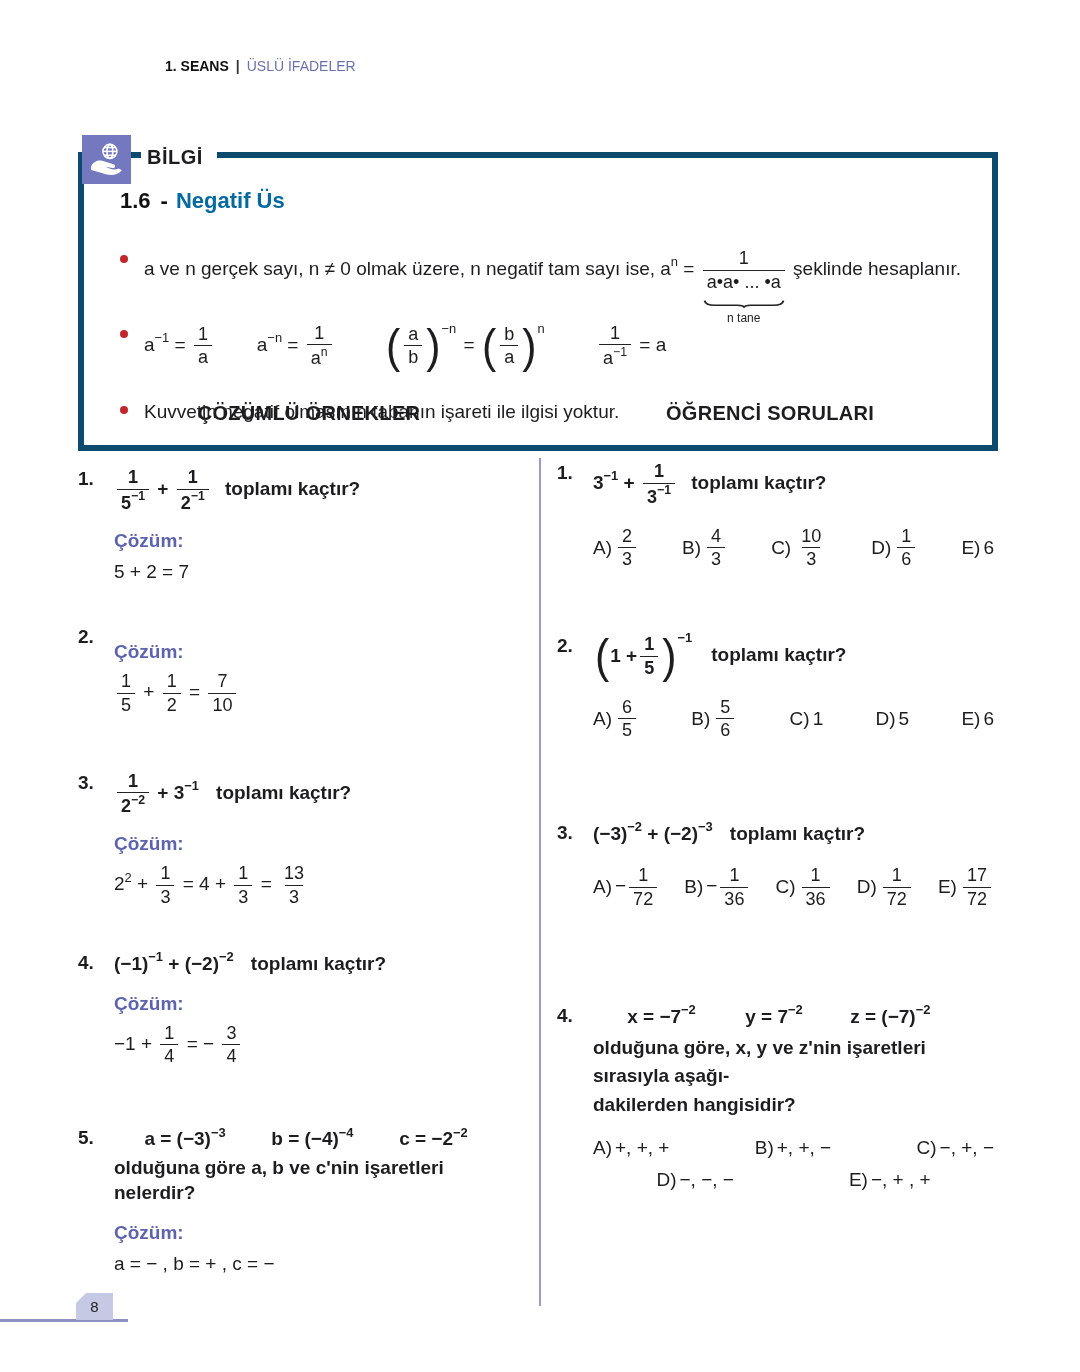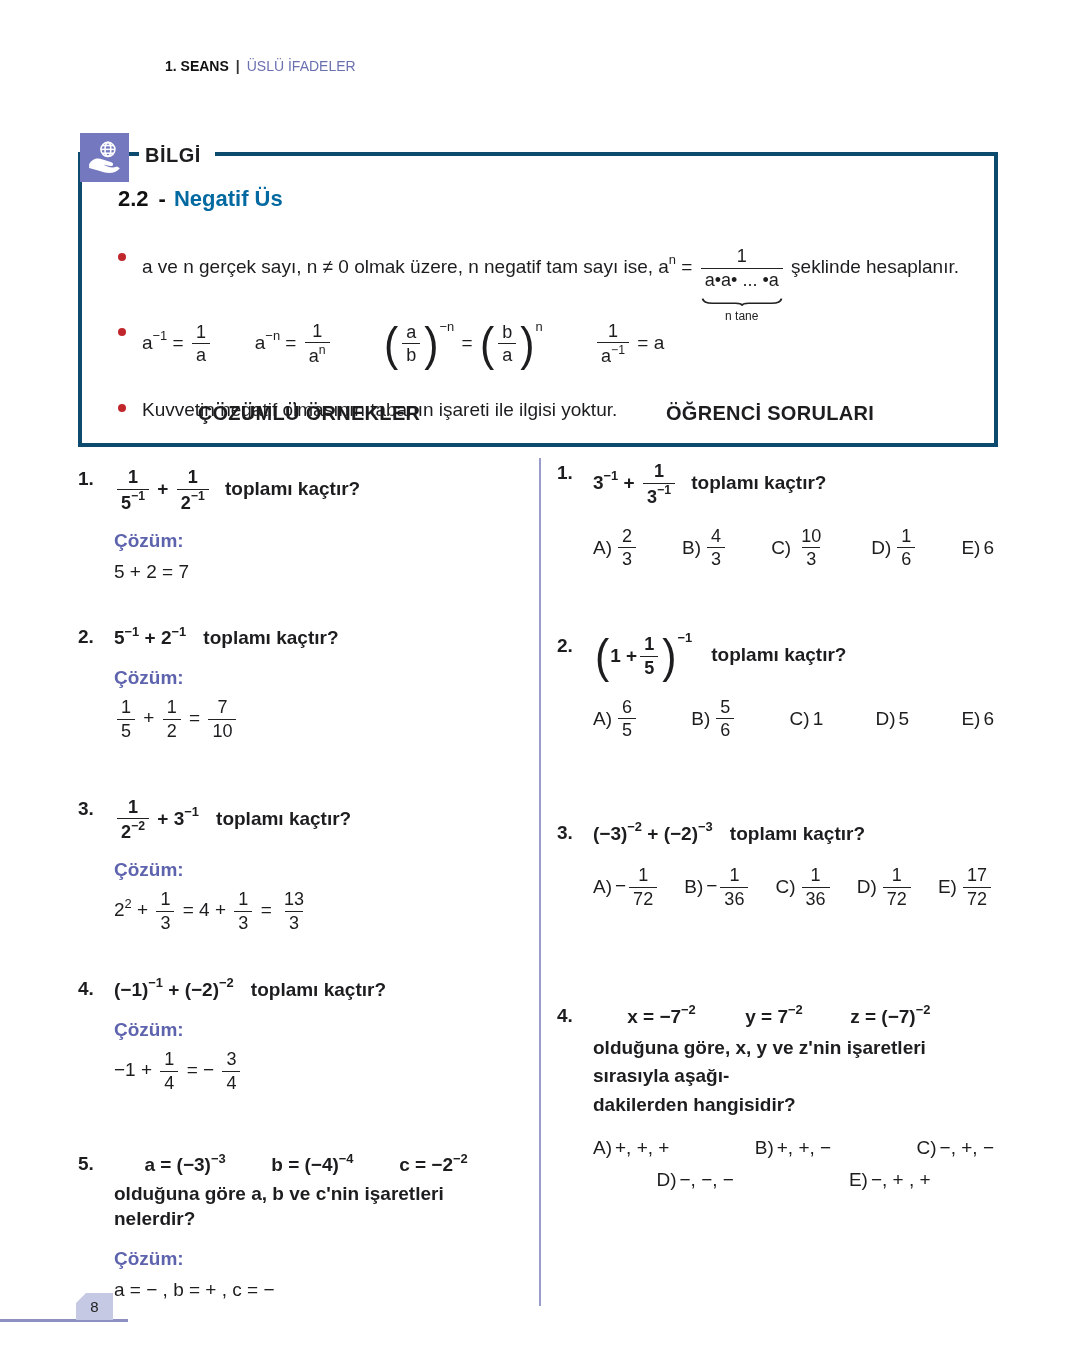--- a/index.html
+++ b/index.html
@@ -12,21 +12,21 @@
 
   
   .page-header { position:absolute; top:58px; left:165px; font-size:14px; white-space:nowrap; }
   .page-header .seans { font-weight:bold; color:#111; }
   .page-header .sep   { font-weight:bold; color:#333; margin:0 7px; }
   .page-header .topic { color:#6a70b0; }
 
   
   .info-box {
     position:absolute; top:152px; left:78px; width:920px;
-    border:4px solid #0c4a6e; padding:24px 20px 20px 22px; background:#fff;
+    border:6px solid #0c4a6e; padding:24px 20px 20px 22px; background:#fff;
   }
   .info-icon {
     position:absolute; top:-23px; left:-2px; width:49px; height:49px;
     background:#7479bf; display:flex; align-items:center; justify-content:center;
   }
   .bilgi-label {
     position:absolute; top:-15px; left:57px; background:#fff;
     padding:0 14px 0 6px; font-size:20px; font-weight:bold; line-height:28px; letter-spacing:0.5px;
   }
   .section-title-row { margin:6px 0 0 14px; font-size:22px; font-weight:bold; }
@@ -122,21 +122,21 @@
         <ellipse cx="28" cy="14.5" rx="3.4" ry="8.2"></ellipse>
         <line x1="19.8" y1="14.5" x2="36.2" y2="14.5"></line>
         <line x1="21" y1="10" x2="35" y2="10"></line>
         <line x1="21" y1="19" x2="35" y2="19"></line>
       </g>
       <path d="M6,32 C9,25.5 16,24 21,26 L32,29.5 C35.4,30.6 34.4,34.6 30.8,34 L23,32.5 C27,35 33,36.8 38.6,34.6 L42,36.6 C36,43.6 27,42.8 19.6,40.2 L6,36.4 Z" fill="#ffffff"></path>
     </svg>
   </div>
   <div class="bilgi-label">BİLGİ</div>
   <div class="section-title-row">
-    <span class="section-number">2.2</span><span class="section-dash">-</span><span class="section-title">Negatif Üs</span>
+    <span class="section-number">1.6</span><span class="section-dash">-</span><span class="section-title">Negatif Üs</span>
   </div>
   <div class="bullets">
       <div class="bullet">
         <span class="bullet-dot"></span>
         <div class="bullet-body">a ve n gerçek sayı, n ≠ 0 olmak üzere, n negatif tam sayı ise, a<sup class="msup">n</sup> = <span class="mfrac has-ubrace">
             <span class="num">1</span>
             <span class="den">a•a• ... •a</span>
             <span class="ubrace-wrap"><svg viewBox="0 0 100 13" preserveAspectRatio="none" width="100%" height="8">
                 <path d="M2,1 Q3,8.5 14,8.5 L42,8.5 Q50,8.5 50,12.5 Q50,8.5 58,8.5 L86,8.5 Q97,8.5 98,1" fill="none" stroke="#222" stroke-width="2.4"></path>
               </svg><span class="ulabel">n tane</span></span>
@@ -200,21 +200,20 @@
                 <span class="num">1</span>
                 <span class="den">2<sup class="msup">−1</sup></span>
               </span><span class="mgap" style="width: 0.7em;"></span>toplamı kaçtır?</div>
             <div class="cozum">Çözüm:</div>
             <div class="sol-line">5 + 2 = 7</div>
           </div>
         </div>
         <div class="ex-item">
           <div class="item-num">2.</div>
           <div class="item-body">
-            <div class="q-line">5<sup class="msup">−1</sup> + 2<sup class="msup">−1</sup><span class="mgap" style="width: 0.9em;"></span>toplamı kaçtır?</div>
             <div class="cozum">Çözüm:</div>
             <div class="sol-line"><span class="mfrac">
                 <span class="num">1</span>
                 <span class="den">5</span>
               </span> + <span class="mfrac">
                 <span class="num">1</span>
                 <span class="den">2</span>
               </span> = <span class="mfrac">
                 <span class="num">7</span>
                 <span class="den">10</span>

